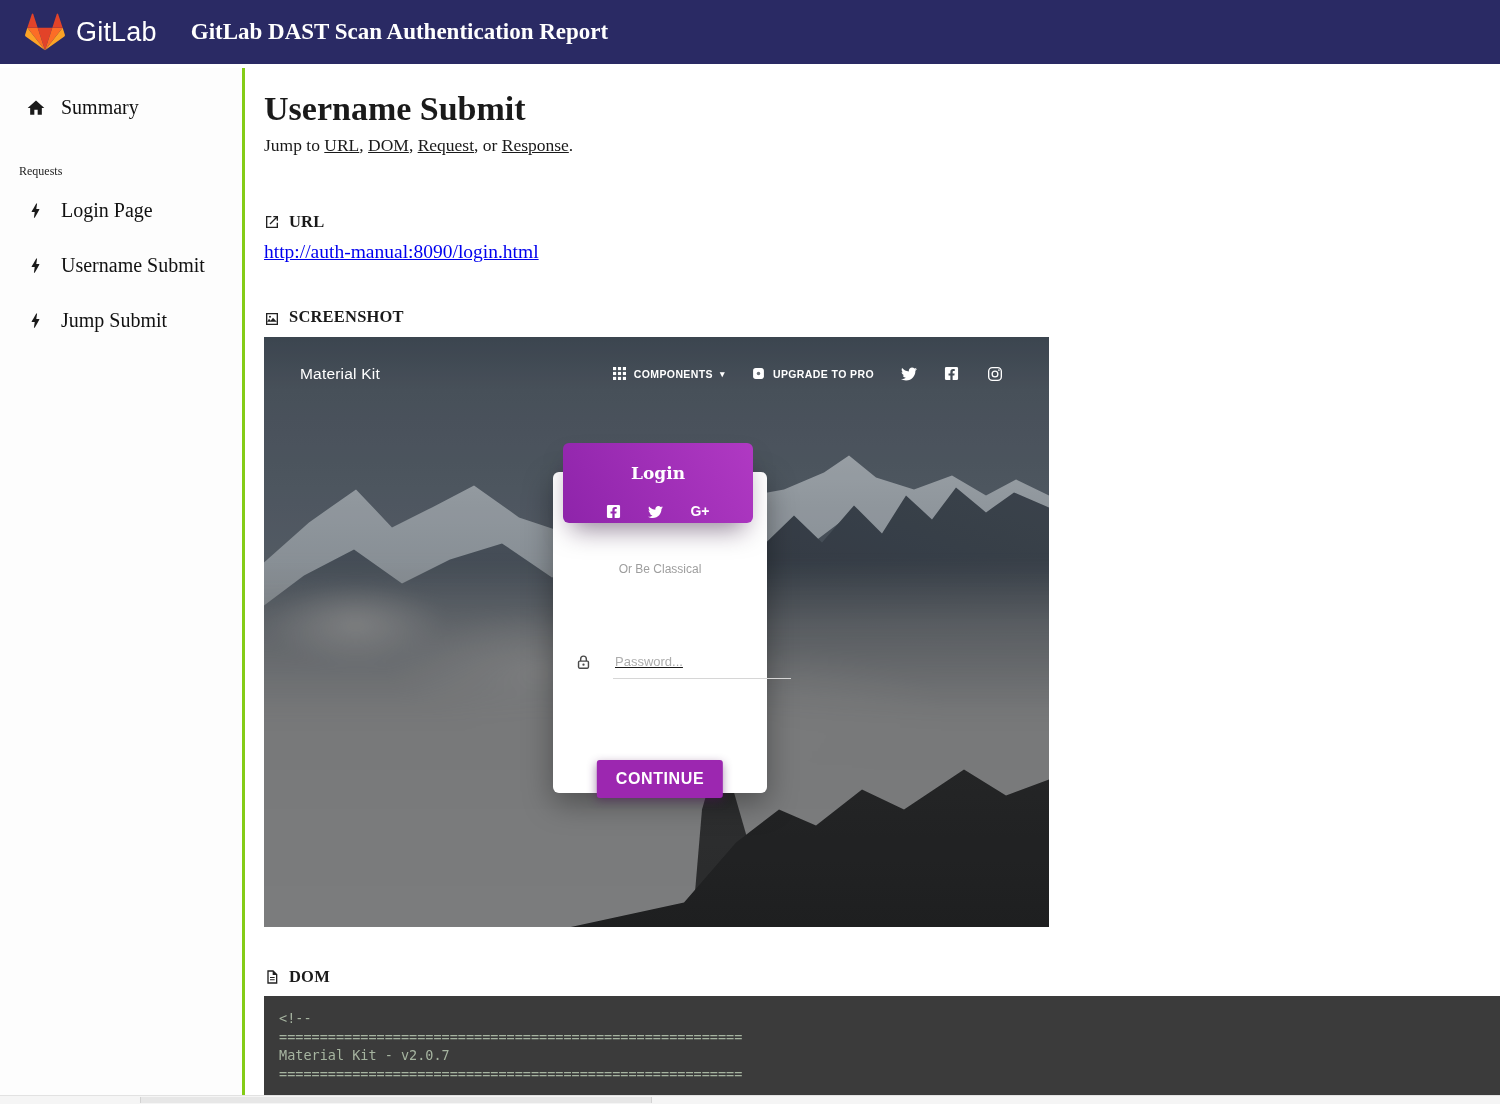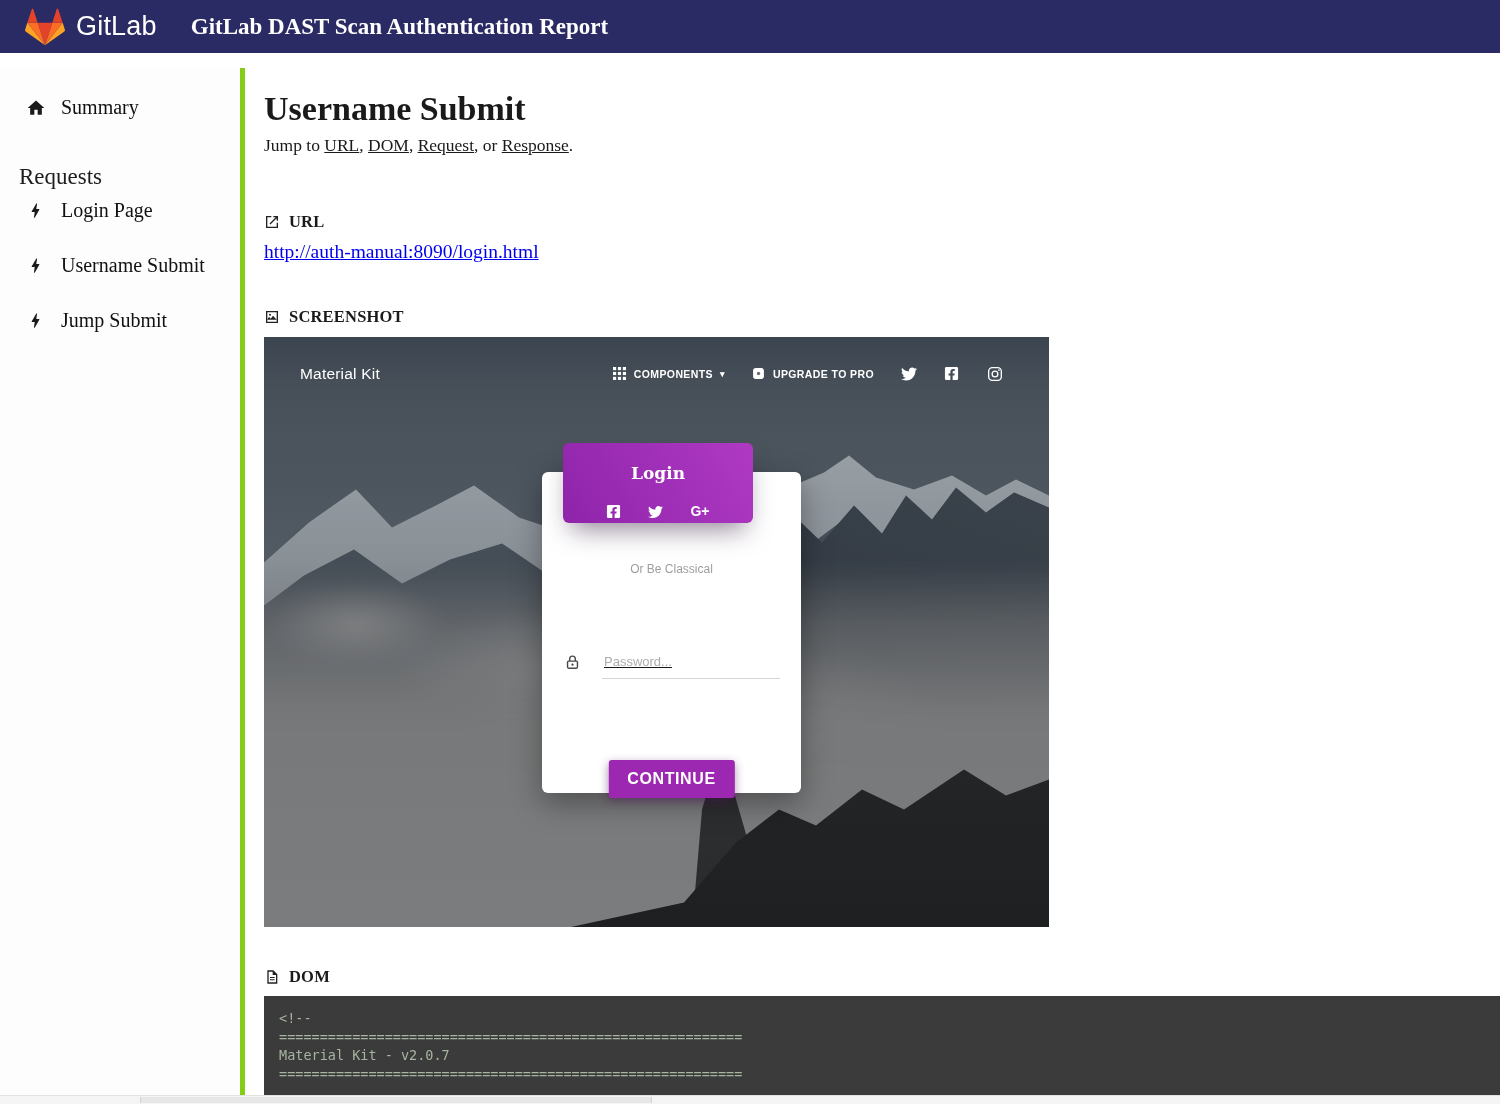--- a/index.html
+++ b/index.html
@@ -7,68 +7,68 @@
   body {
     font-family: "Liberation Serif", serif;
     background: #ffffff;
     color: #1a1a1a;
     overflow: hidden;
     position: relative;
   }
 
   
   .topbar {
-    position: absolute; top:0; left:0; right:0; height:53px;
+    position: absolute; top:0; left:0; right:0; height:64px;
     background:#2a2a64;
     display:flex; align-items:center;
     padding-left:24px;
   }
   .tanuki { width:42px; height:40px; }
   .brand {
     color:#fff; font-family:"Liberation Sans", sans-serif;
     font-size:27px; font-weight:500; margin-left:10px; letter-spacing:.2px;
   }
   .topbar-title {
     color:#fff; font-family:"Liberation Serif", serif;
     font-size:23px; font-weight:700; margin-left:34px;
   }
 
   
   .sidebar {
     position:absolute; top:68px; left:0; width:245px; bottom:9px;
-    background:#fdfdfd; border-right:5px solid #84cc16;padding-left:8px;
+    background:#fdfdfd; border-right:3px solid #84cc16;padding-left:8px;
   }
   .side-row {
     position:absolute; left:0; right:0;
     display:flex; align-items:center; gap:15px; padding-left:26px;
     font-size:20px; color:#111; cursor:pointer; text-decoration:none;
   }
   .side-row .sicon { width:20px; height:20px; flex:0 0 auto; display:flex; }
   .side-summary { top:28px; }
   .side-heading {
     position:absolute; top:96px; left:19px;
-    font-size:23px; color:#1d1d1d;text-align:right;
+    font-size:12px; color:#1d1d1d;text-align:right;
   }
   .side-item-0 { top:131px; }
   .side-item-1 { top:186px; }
   .side-item-2 { top:241px; }
 
   
   .content { position:absolute; left:264px; top:68px; width:1236px; }
   h1.page-title { font-size:34px; line-height:1.1; margin-top:22px; font-weight:700; }
   .jump { margin-top:8px; font-size:17.5px; }
   .jump a { color:#1a1a1a; text-decoration:underline; cursor:pointer; }
 
   .sec-head {
     display:flex; align-items:center; gap:9px;
     font-weight:700; font-size:16.5px; letter-spacing:.2px;
   }
   .sec-head .hicon { width:16px; height:16px; display:flex; }
   .sec-head-url { margin-top:56px; }
-  .sec-head-shot { margin-top:44px; }
+  .sec-head-shot { margin-top:44px;align-items:flex-end; }
   .sec-head-dom { margin-top:40px; }
   .url-link {
     display:inline-block; margin-top:9px;
     font-size:19.5px; color:#0000ee; text-decoration:underline;
   }
 
   
   pre.dom-pre {
     margin-top:9px; width:1236px; height:117px; overflow:hidden;
     background:#3b3b3b; padding:13px 0 0 15px;
@@ -133,21 +133,21 @@
   }
   .mk-brand { font-size:15.5px; font-weight:400; letter-spacing:.2px; }
   .mk-nav-right { display:flex; align-items:center; gap:27px; }
   .mk-nav-item { display:flex; align-items:center; gap:7px;
     font-size:10.5px; font-weight:700; letter-spacing:.4px; cursor:pointer; }
   .mk-caret { font-size:9px; }
   .mk-nav-icon { width:14px; height:14px; display:flex; }
   .mk-social { width:16px; height:16px; display:flex; cursor:pointer; }
 
   .mk-card {
-    position:absolute; left:278px; top:135px; width:259px; height:321px;
+    position:absolute; left:289px; top:135px; width:214px; height:321px;
     background:#fff; border-radius:6px; z-index:6;
     box-shadow:0 10px 30px rgba(0,0,0,.35);
   }
   .mk-card-header {
     position:absolute; left:299px; top:106px; width:190px; height:80px;
     border-radius:6px; z-index:7;
     background:linear-gradient(60deg,#8e24aa,#b039c3);
     box-shadow:0 14px 26px -8px rgba(40,10,50,.5);
     display:flex; flex-direction:column; align-items:center;
   }

